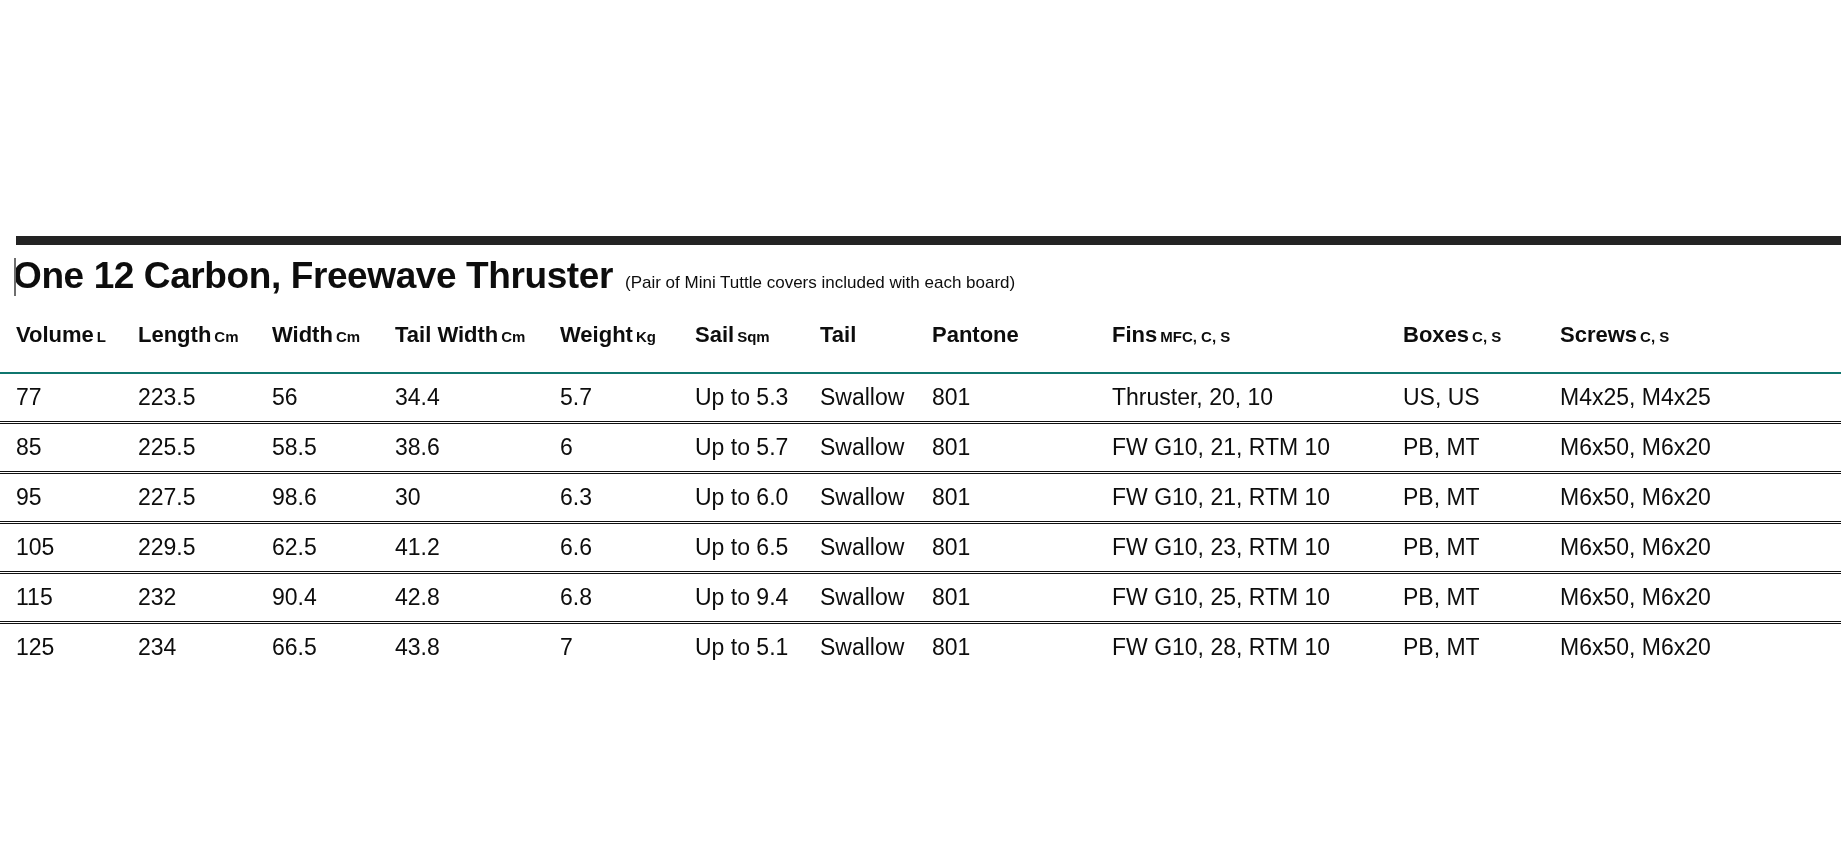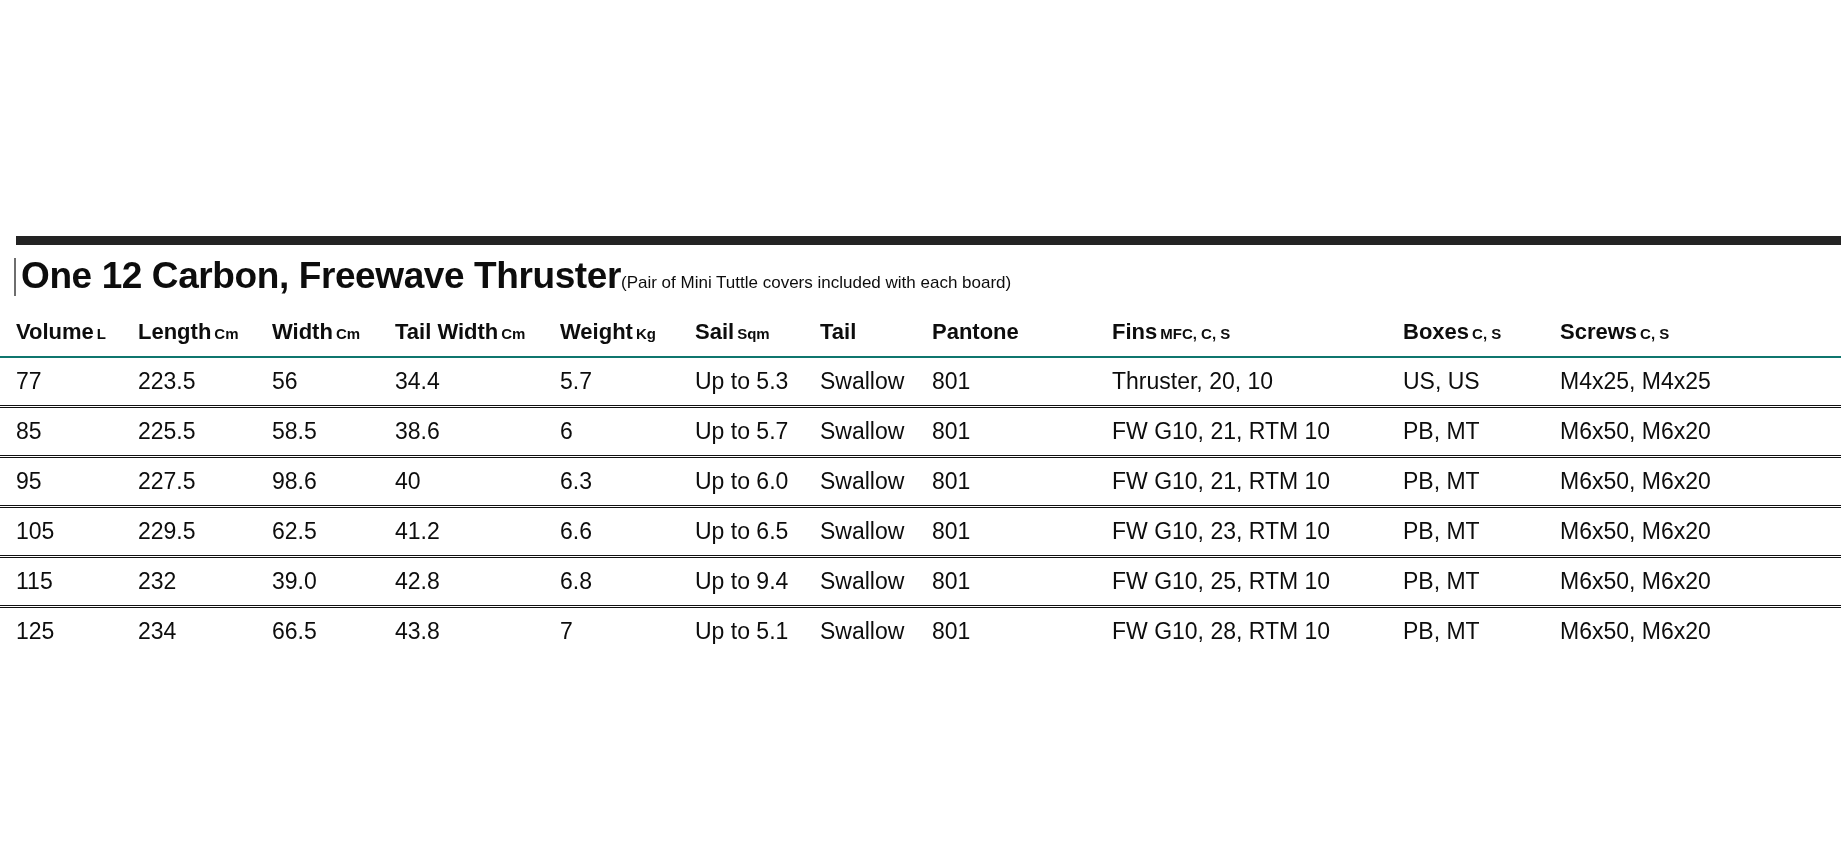--- a/index.html
+++ b/index.html
@@ -45,28 +45,29 @@
   }
   .title-tick {
     position: absolute;
     left: 14px;
     top: 4px;
     width: 2px;
     height: 38px;
     background: #6e6e6e;
   }
   .title-main {
-    margin-left: 21px;
+    margin-left: 13px;
     font-size: 37px;
     font-weight: bold;
     letter-spacing: -0.4px;
     line-height: 44px;
     white-space: nowrap;
   }
   .title-sub {
+    margin-left: 12px;
     font-size: 17px;
     font-weight: normal;
     line-height: 44px;
     white-space: nowrap;
   }
 
   
   .spec-table {
     position: absolute;
     left: 0;
@@ -82,26 +83,26 @@
   .spec-table col.c-weight    { width: 135px; }
   .spec-table col.c-sail      { width: 125px; }
   .spec-table col.c-tail      { width: 112px; }
   .spec-table col.c-pantone   { width: 180px; }
   .spec-table col.c-fins      { width: 291px; }
   .spec-table col.c-boxes     { width: 157px; }
   .spec-table col.c-screws    { width: 297px; }
 
   .spec-table th {
     text-align: left;
-    padding: 0 0 8px 16px;
+    padding: 0 0 18px 16px;
     font-size: 22px;
     font-weight: bold;
     white-space: nowrap;
     vertical-align: bottom;
-    line-height: 28px;
+    line-height: 34px;
   }
   .th-unit {
     font-size: 15px;
     font-weight: bold;
     margin-left: 3px;
   }
 
   .spec-table tbody tr {
     border-top: 3px double #111111;
   }
@@ -184,21 +185,21 @@
         <td>Swallow</td>
         <td>801</td>
         <td>FW G10, 21, RTM 10</td>
         <td>PB, MT</td>
         <td>M6x50, M6x20</td>
       </tr>
       <tr>
         <td>95</td>
         <td>227.5</td>
         <td>98.6</td>
-        <td>40</td>
+        <td>30</td>
         <td>6.3</td>
         <td>Up to 6.0</td>
         <td>Swallow</td>
         <td>801</td>
         <td>FW G10, 21, RTM 10</td>
         <td>PB, MT</td>
         <td>M6x50, M6x20</td>
       </tr>
       <tr>
         <td>105</td>
@@ -209,21 +210,21 @@
         <td>Up to 6.5</td>
         <td>Swallow</td>
         <td>801</td>
         <td>FW G10, 23, RTM 10</td>
         <td>PB, MT</td>
         <td>M6x50, M6x20</td>
       </tr>
       <tr>
         <td>115</td>
         <td>232</td>
-        <td>39.0</td>
+        <td>90.4</td>
         <td>42.8</td>
         <td>6.8</td>
         <td>Up to 9.4</td>
         <td>Swallow</td>
         <td>801</td>
         <td>FW G10, 25, RTM 10</td>
         <td>PB, MT</td>
         <td>M6x50, M6x20</td>
       </tr>
       <tr>

